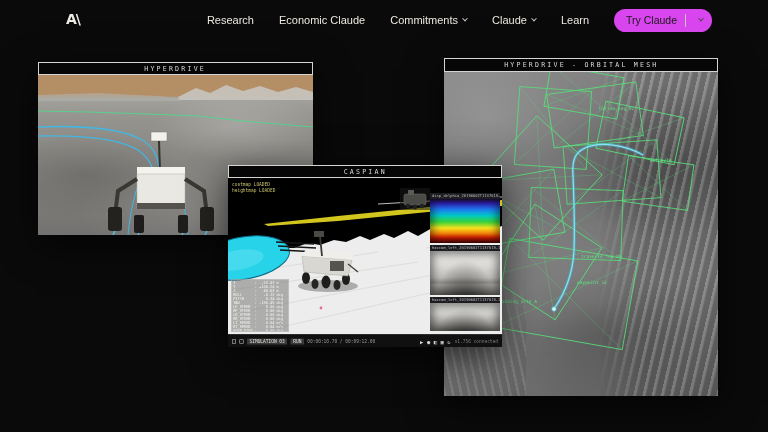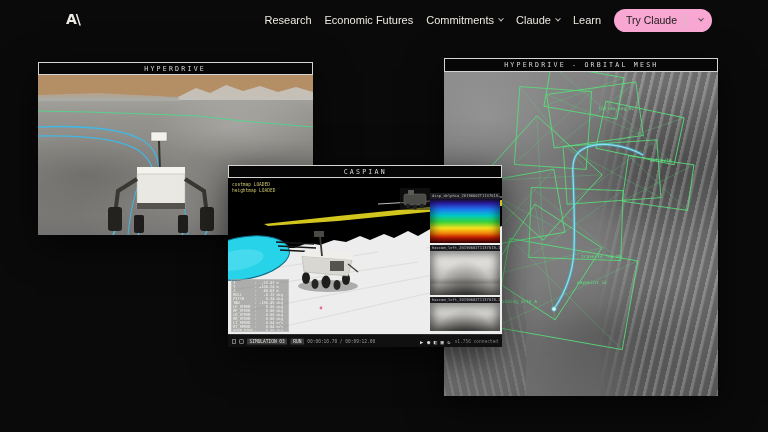--- a/index.html
+++ b/index.html
@@ -4,25 +4,25 @@
 <style>
   html,body{margin:0;padding:0;background:#0a0a0a;}
   *{box-sizing:border-box;}
   #stage{position:relative;width:768px;height:432px;background:#0a0a0a;overflow:hidden;
          font-family:"Liberation Sans",sans-serif;}
 
   
   .top-nav{position:absolute;top:0;left:0;right:0;height:40px;display:flex;align-items:center;}
   .logo{position:absolute;left:66px;top:11px;color:#ecebe4;font-size:14px;font-weight:700;
         font-family:"DejaVu Sans",sans-serif;letter-spacing:-1px;}
-  .nav-items{display:flex;align-items:center;gap:13px;margin-left:auto;margin-right:56px;}
+  .nav-items{display:flex;align-items:center;gap:25px;margin-left:auto;margin-right:56px;}
   .nav-link{color:#ede9e1;font-size:11px;cursor:pointer;display:flex;align-items:center;white-space:nowrap;}
   .chev{display:inline-block;width:4px;height:4px;border-right:1.2px solid #cfcbc2;
         border-bottom:1.2px solid #cfcbc2;transform:rotate(45deg) translate(-1px,-1px);margin-left:5px;}
-  .cta{display:flex;align-items:center;background:#f9a8d4;border-radius:15px;height:23px;
+  .cta{display:flex;align-items:center;background:#d946ef;border-radius:15px;height:23px;
        padding:0 9px 0 12px;color:#191917;font-size:10.5px;cursor:pointer;text-align:right;}
   .cta .divider{width:1px;height:13px;background:#c9c7c0;margin:0 8px;}
   .cta .chev{border-color:#4a4a46;}
 
   
   .panel{position:absolute;overflow:hidden;box-shadow:0 10px 34px rgba(0,0,0,.65);}
   .panel-hdr{position:absolute;top:0;left:0;right:0;height:13px;background:#060606;
              border:1px solid #d4d4d2;display:flex;align-items:center;justify-content:center;overflow:hidden;}
   .hdr-txt{font-family:"DejaVu Sans Mono",monospace;font-size:12px;letter-spacing:4px;color:#dddddb;
            transform:scale(.55);white-space:nowrap;}
@@ -100,21 +100,21 @@
 
 <div id="stage">
 
   <div class="top-nav">
     <div class="logo">A\</div>
     <div class="nav-items">
       <div class="nav-link">
         <span>Research</span>
         </div>
       <div class="nav-link">
-        <span>Economic Futures</span>
+        <span>Economic Claude</span>
         </div>
       <div class="nav-link">
         <span>Commitments</span>
         <span class="chev"></span>
         </div>
       <div class="nav-link">
         <span>Claude</span>
         <span class="chev"></span>
         </div>
       <div class="nav-link">

